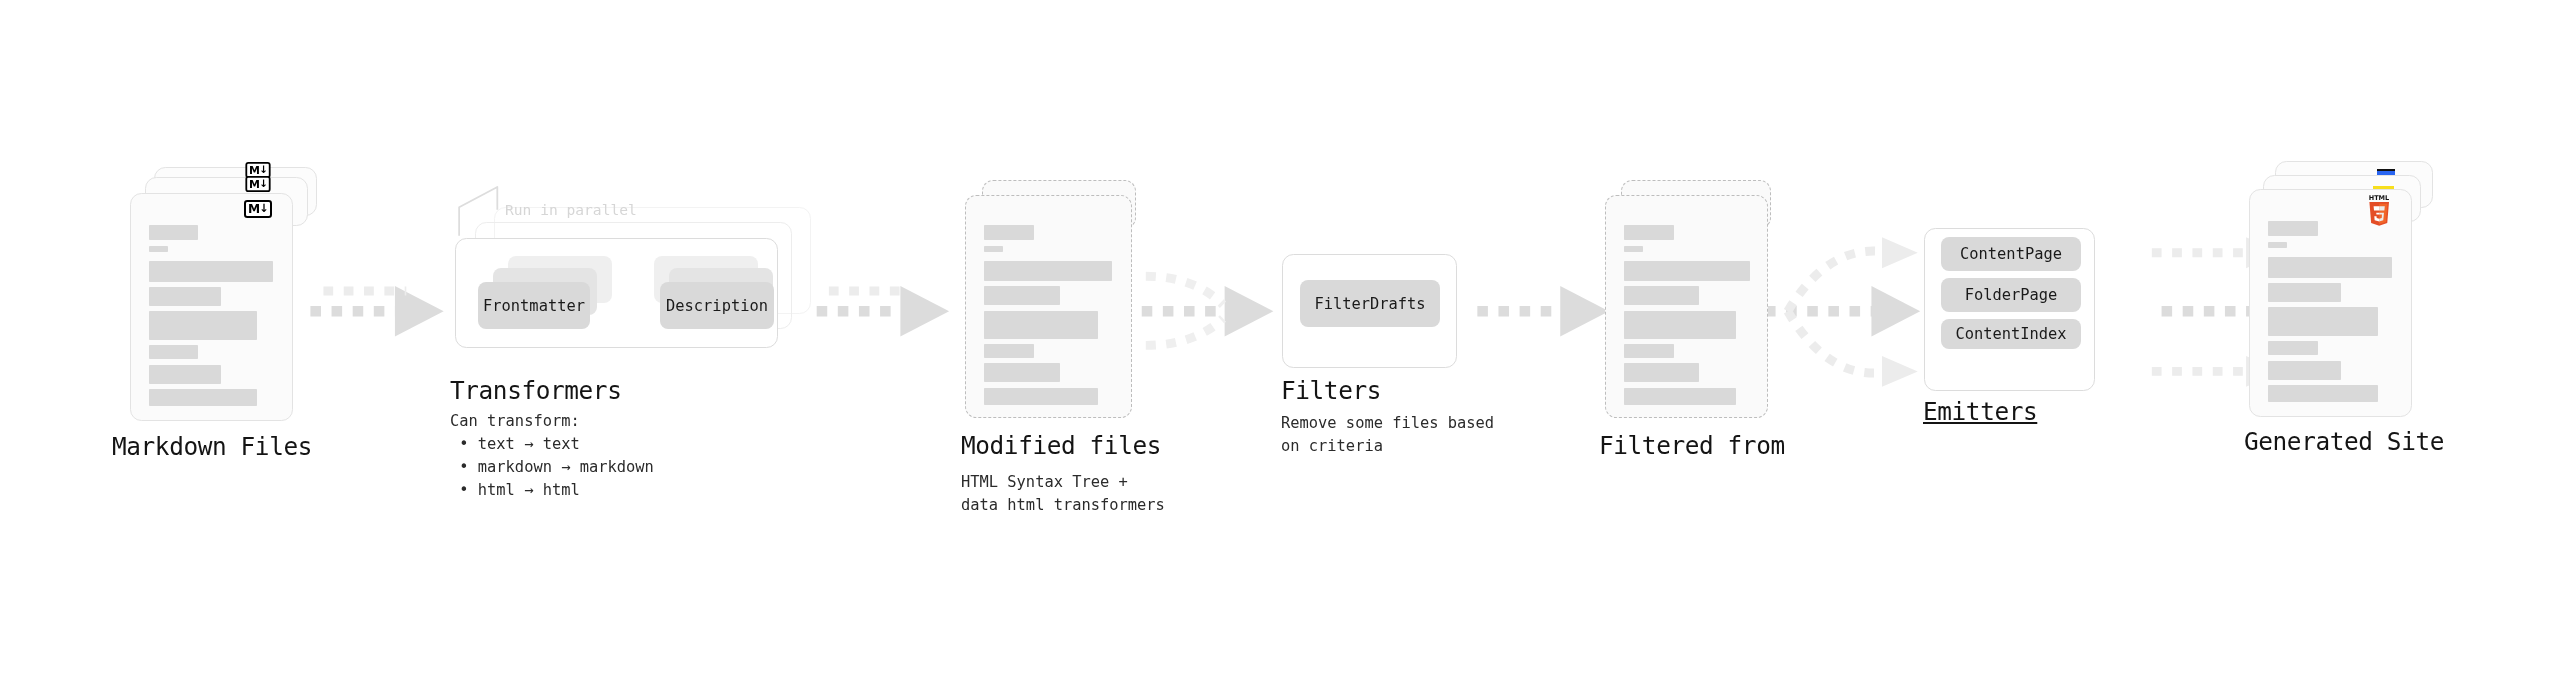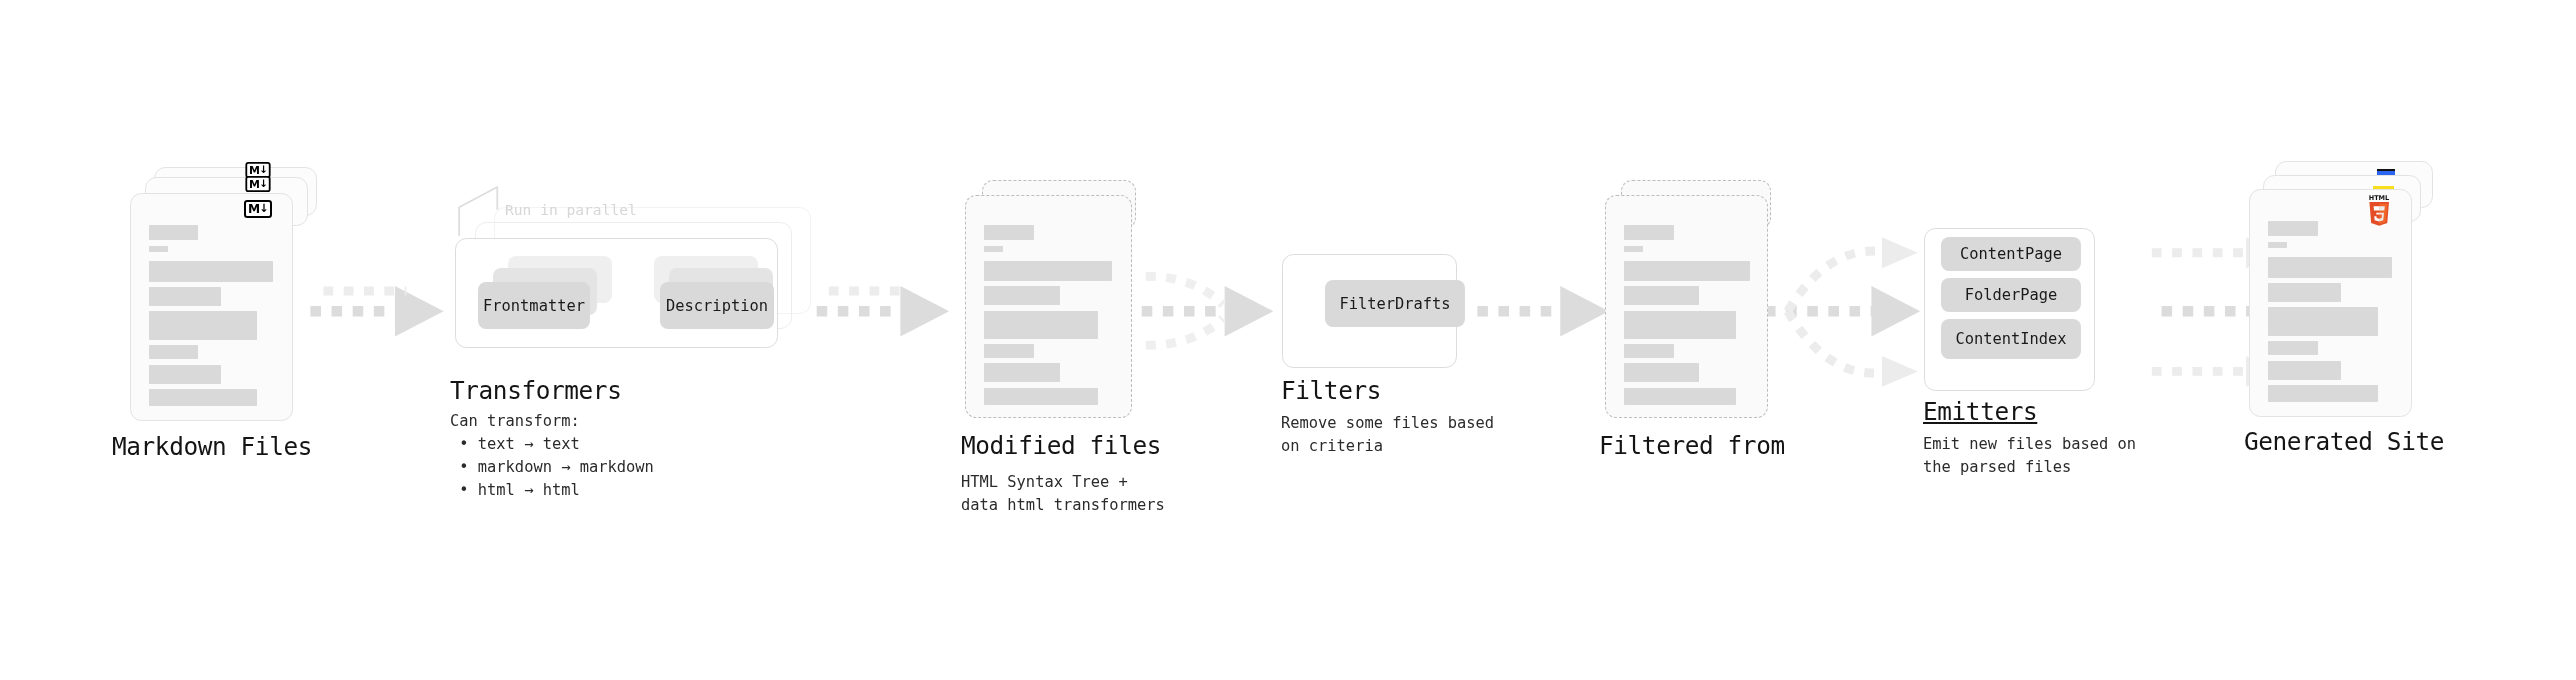--- a/index.html
+++ b/index.html
@@ -270,21 +270,21 @@
       </div>
     </div>
   </div>
 
   <div class="stage-title" style="left:961px; top:431px;">Modified files</div>
   <div class="stage-desc" style="left:961px; top:471px;">HTML Syntax Tree +
 data html transformers</div>
 
   <div>
     <div class="panel" style="left:1282px; top:254px; width:175px; height:114px;"></div>
-    <div class="chip" style="left:1300px; top:280px; width:140px; height:47px;margin-left:25px;">FilterDrafts</div>
+    <div class="chip" style="left:1300px; top:280px; width:140px; height:47px;">FilterDrafts</div>
   </div>
 
   <div class="stage-title" style="left:1281px; top:376px;">Filters</div>
   <div class="stage-desc" style="left:1281px; top:412px;">Remove some files based
 on criteria</div>
 
   <div class="doc-stack">
     <div class="doc dashed" style="left:1621px; top:180px; width:150px; height:49px;"></div>
     <div class="doc dashed" style="left:1605px; top:195px; width:163px; height:223px;">
       <div class="doc-body">
@@ -299,26 +299,24 @@
       </div>
     </div>
   </div>
 
   <div class="stage-title" style="left:1599px; top:431px;">Filtered from</div>
 
   <div>
     <div class="panel" style="left:1924px; top:228px; width:171px; height:163px;"></div>
     <div class="chip" style="left:1941px; top:237px; width:140px; height:34px;">ContentPage</div>
     <div class="chip" style="left:1941px; top:278px; width:140px; height:34px;">FolderPage</div>
-    <div class="chip" style="left:1941px; top:319px; width:140px; height:40px;">ContentIndex</div>
+    <div class="chip" style="left:1941px; top:319px; width:140px; height:30px;">ContentIndex</div>
   </div>
 
   <div class="stage-title" style="left:1923px; top:397px;text-decoration:underline;">Emitters</div>
-  <div class="stage-desc" style="left:1923px; top:433px;">Emit new files based on
-the parsed files</div>
 
   <div class="doc-stack">
     <div class="doc ghost" style="left:2275px; top:161px; width:158px; height:47px;"></div>
     <div class="badge badge-css" style="left:2377px; top:169px;"></div>
 
     <div class="doc ghost" style="left:2263px; top:175px; width:158px; height:47px;"></div>
     <div class="badge badge-js" style="left:2373px; top:186px;"></div>
 
     <div class="doc" style="left:2249px; top:189px; width:163px; height:228px;">
       <div class="doc-body">

